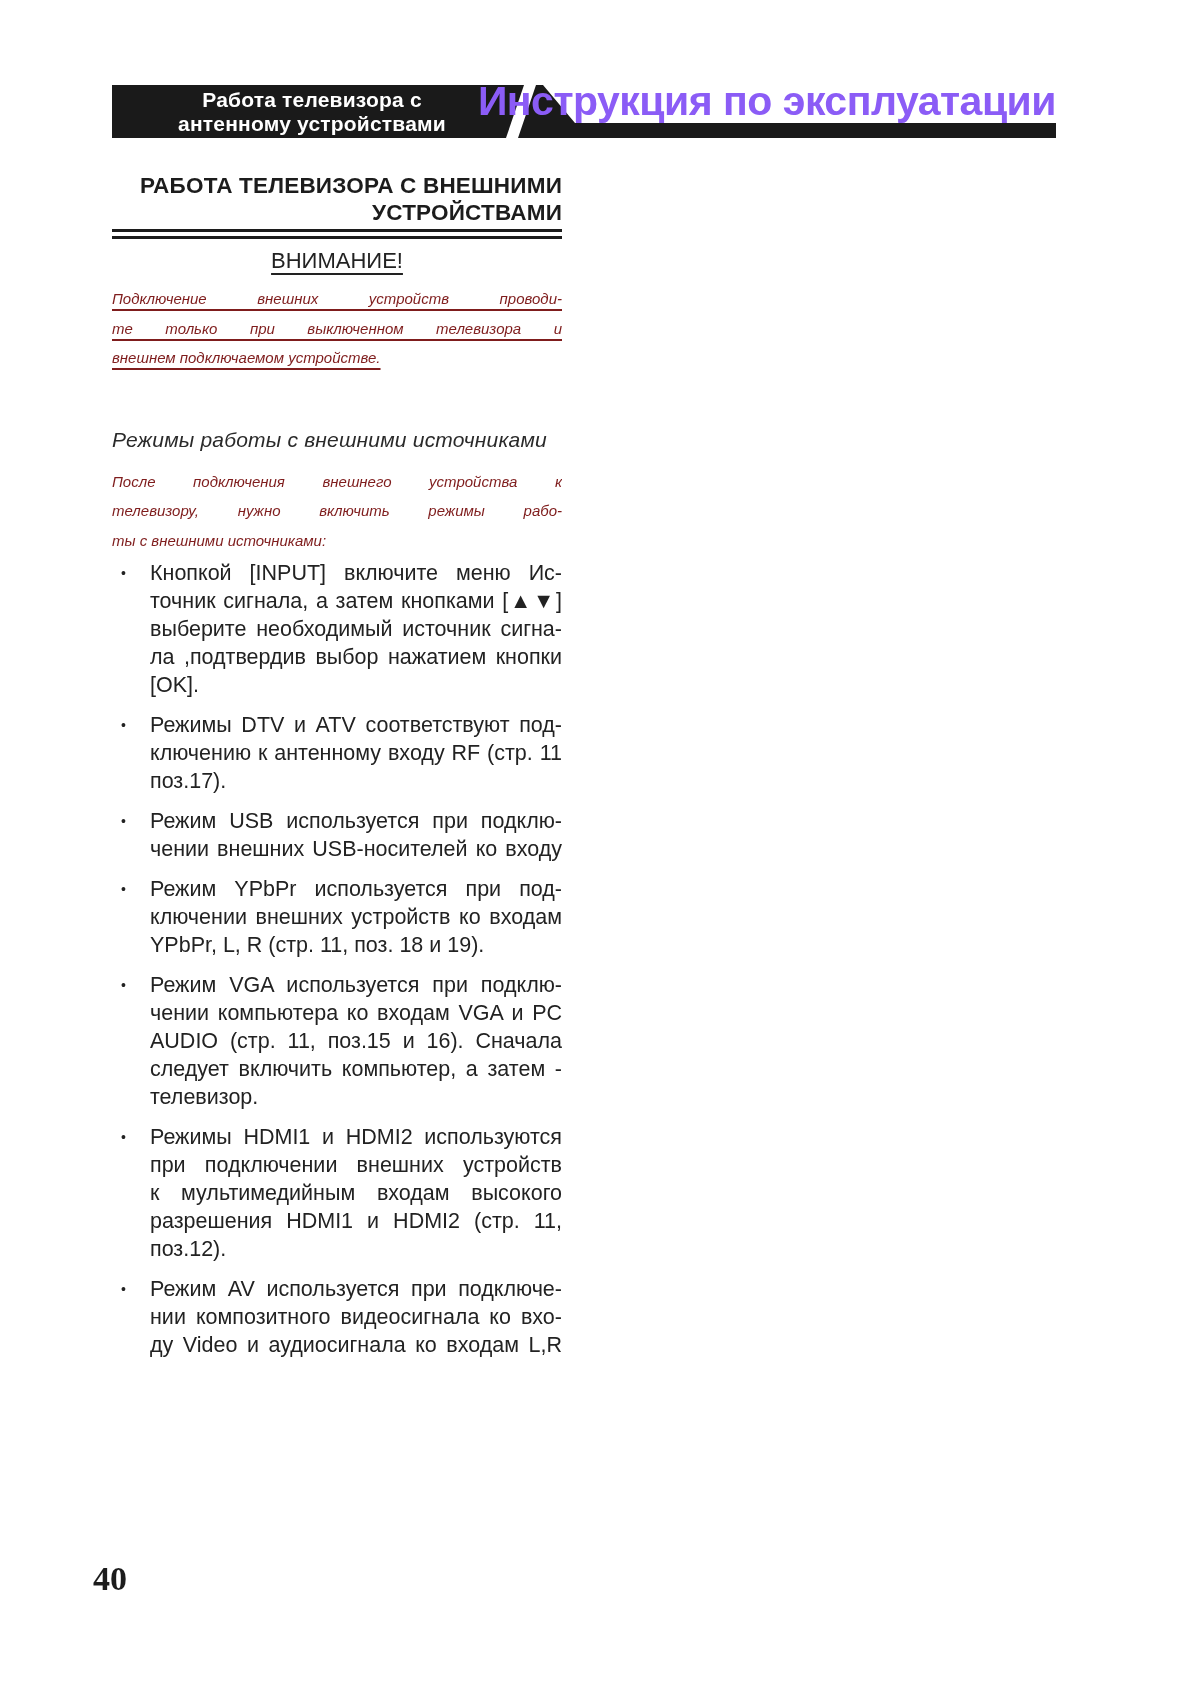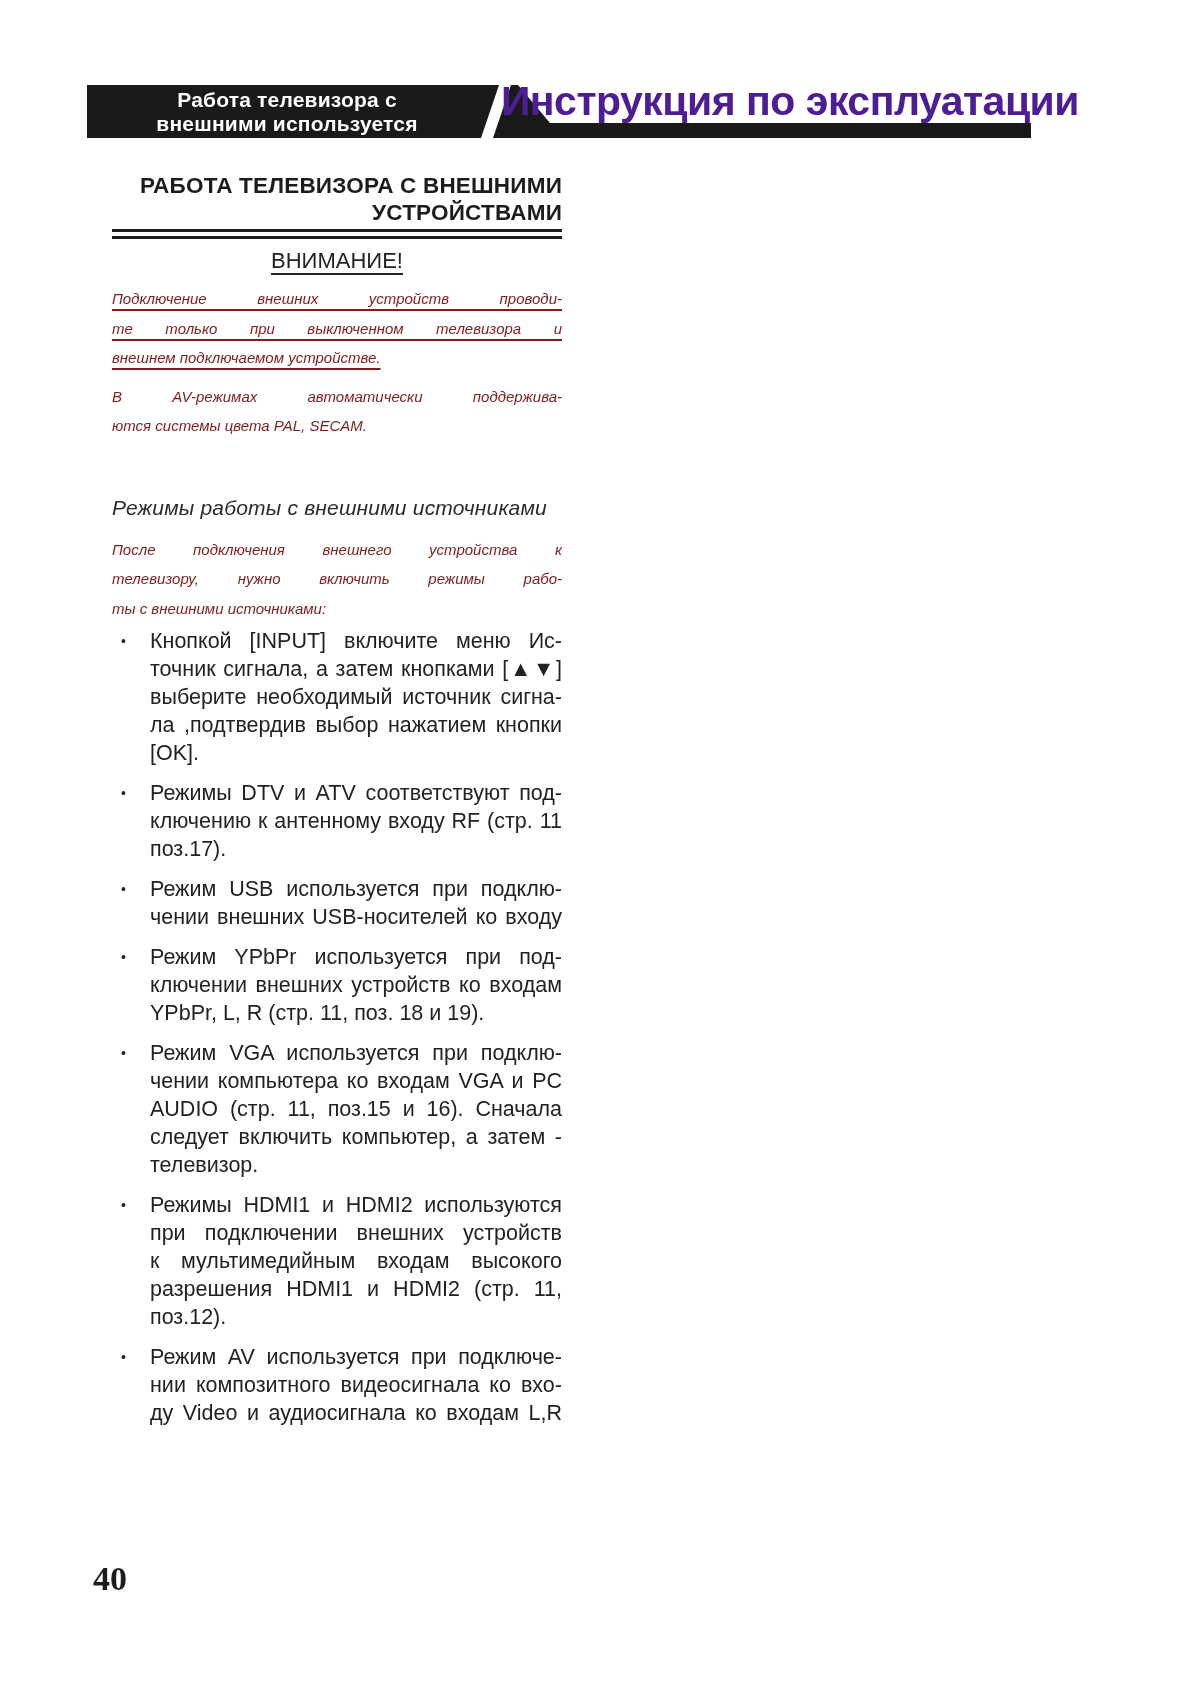--- a/index.html
+++ b/index.html
@@ -7,31 +7,31 @@
     position:relative;
     width:1190px;height:1684px;
     margin:0 auto;
     background:#ffffff;
     font-family:"Liberation Sans","DejaVu Sans",sans-serif;
     color:#222;
     overflow:hidden;
   }
 
   
-  .hdr{position:absolute;left:87px;top:85px;width:944px;height:53px;padding-left:48px;}
+  .hdr{position:absolute;left:112px;top:85px;width:944px;height:53px;}
   .hdr svg{position:absolute;left:0;top:0;}
   .hdr-tab-text{
     position:absolute;left:0;top:2px;width:400px;height:50px;
     display:flex;flex-direction:column;justify-content:center;align-items:center;
     color:#fff;font-weight:bold;font-size:21px;line-height:24px;
     letter-spacing:.2px;text-align:center;
   }
   .hdr-title{
     position:absolute;right:0;top:-6px;
-    font-size:41px;font-weight:bold;color:#4c1d95;
+    font-size:41px;font-weight:bold;color:#8b5cf6;
     letter-spacing:-.5px;white-space:nowrap;line-height:44px;
   }
 
   
   .col{position:absolute;left:112px;top:172px;width:450px;}
 
   .ln{overflow:hidden;white-space:nowrap;}
   .jl{text-align:justify;white-space:normal;}
   .jl::after{content:"";display:inline-block;width:100%;height:0;}
 
@@ -80,21 +80,21 @@
 
 <div class="page">
 
   <div class="hdr">
     <svg width="944" height="53" viewBox="0 0 944 53">
       <polygon points="0,0 412,0 394,53 0,53" fill="#1a1a1a"></polygon>
       <polygon points="424,0 431,0 463,38 944,38 944,53 406,53" fill="#1a1a1a"></polygon>
     </svg>
     <div class="hdr-tab-text">
       <span>Работа телевизора с</span>
-      <span>внешними используется</span>
+      <span>антенному устройствами</span>
     </div>
     <div class="hdr-title">Инструкция по эксплуатации</div>
   </div>
 
   <div class="col">
 
     <div class="h1">
       <div class="ln jl">РАБОТА ТЕЛЕВИЗОРА С ВНЕШНИМИ</div>
       <div class="ln">УСТРОЙСТВАМИ</div>
     </div>
@@ -102,24 +102,20 @@
     <div class="dbl-rule"></div>
 
     <div class="warn-title">ВНИМАНИЕ!</div>
 
     <div class="para u warn-para">
       <div class="ln jl">Подключение внешних устройств проводи-</div>
       <div class="ln jl">те только при выключенном телевизора и</div>
       <div class="ln">внешнем подключаемом устройстве.</div>
     </div>
 
-    <div class="para av-para">
-      <div class="ln jl">В AV-режимах автоматически поддержива-</div>
-      <div class="ln">ются системы цвета PAL, SECAM.</div>
-    </div>
 
     <div class="sub-h">Режимы работы с внешними источниками</div>
 
     <div class="para intro">
       <div class="ln jl">После подключения внешнего устройства к</div>
       <div class="ln jl">телевизору, нужно включить режимы рабо-</div>
       <div class="ln">ты с внешними источниками:</div>
     </div>
 
     <div class="bullets">

